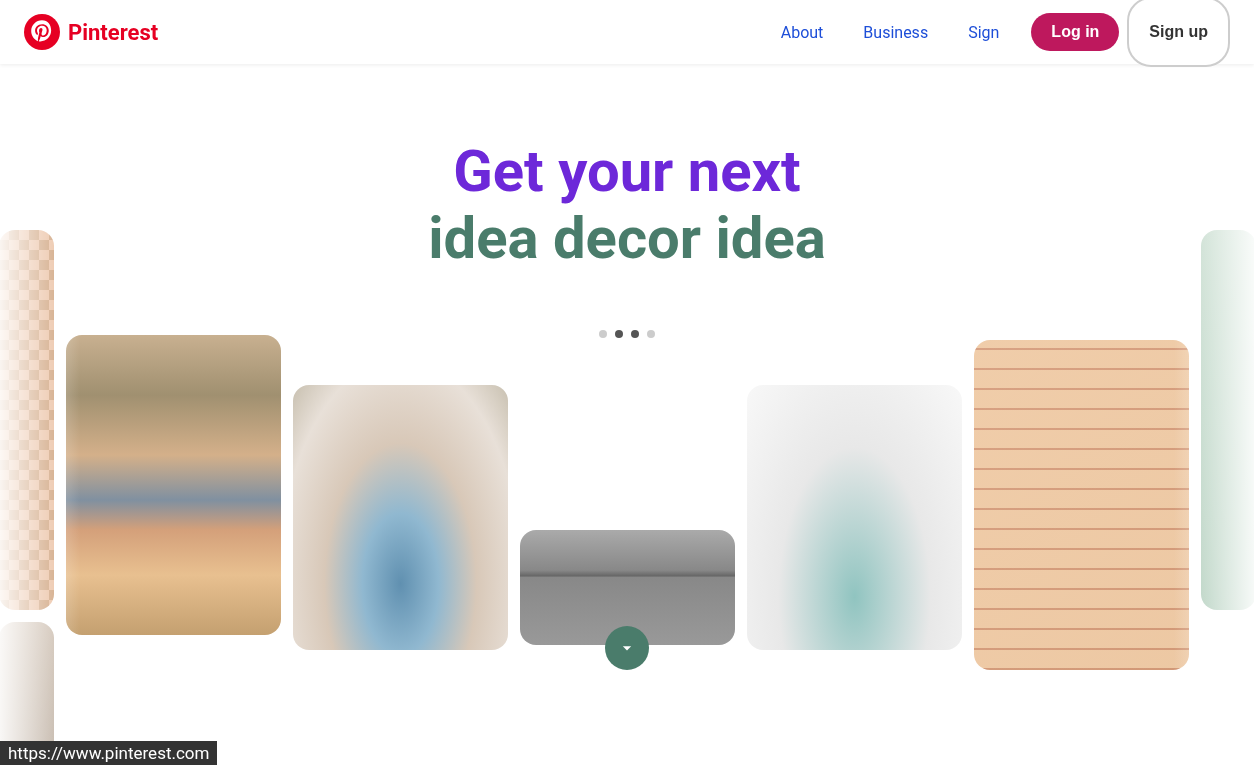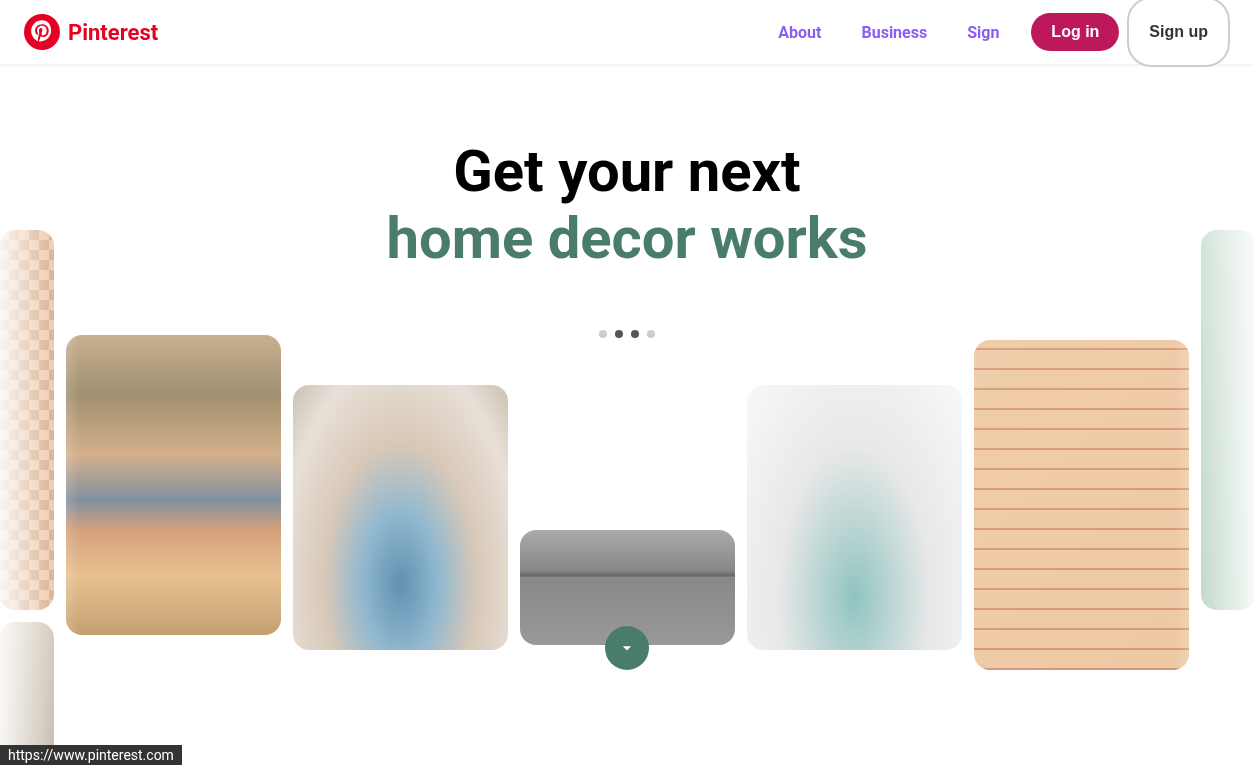--- a/index.html
+++ b/index.html
@@ -49,22 +49,22 @@
     }
 
     nav {
       display: flex;
       align-items: center;
       gap: 8px;
     }
 
     .nav-link {
       font-size: 16px;
-      font-weight: 700;
-      color: #8b5cf6;
+      font-weight: 400;
+      color: #1d4ed8;
       padding: 8px 16px;
       border-radius: 24px;
       cursor: pointer;
       text-decoration: none;
       background: none;
       border: none;
     }
 
     .btn-login {
       font-size: 16px;
@@ -107,21 +107,21 @@
       left: 50%;
       transform: translateX(-50%);
       text-align: center;
       z-index: 10;
       white-space: nowrap;
     }
 
     .hero-title-black {
       font-size: 58px;
       font-weight: 700;
-      color: #000000;
+      color: #6d28d9;
       line-height: 1.1;
     }
 
     .hero-title-green {
       font-size: 58px;
       font-weight: 700;
       color: #4a7c6b;
       line-height: 1.2;
     }
 
@@ -220,21 +220,21 @@
       color: #555;
     }
 
     
     .status-bar {
       position: fixed;
       bottom: 0;
       left: 0;
       background: #333;
       color: #fff;
-      font-size: 14px;
+      font-size: 17px;
       padding: 2px 8px;
       z-index: 200;
     }
 
     
     .mosaic-pattern {
       background:
         repeating-conic-gradient(#c8956a 0% 25%, #e8b896 0% 50%) 0 0 / 20px 20px;
     }
 
@@ -312,21 +312,21 @@
     <a class="nav-link">Sign</a>
     <button class="btn-login">Log in</button>
     <button class="btn-signup">Sign up</button>
   </nav>
 </header>
 
 <div class="hero">
 
   <div class="hero-text">
     <div class="hero-title-black">Get your next</div>
-    <div class="hero-title-green">home decor works</div>
+    <div class="hero-title-green">idea decor idea</div>
   </div>
 
   <div class="dots-container">
     <div class="dot"></div>
     <div class="dot active"></div>
     <div class="dot active"></div>
     <div class="dot"></div>
   </div>
 
   <div class="images-row">

